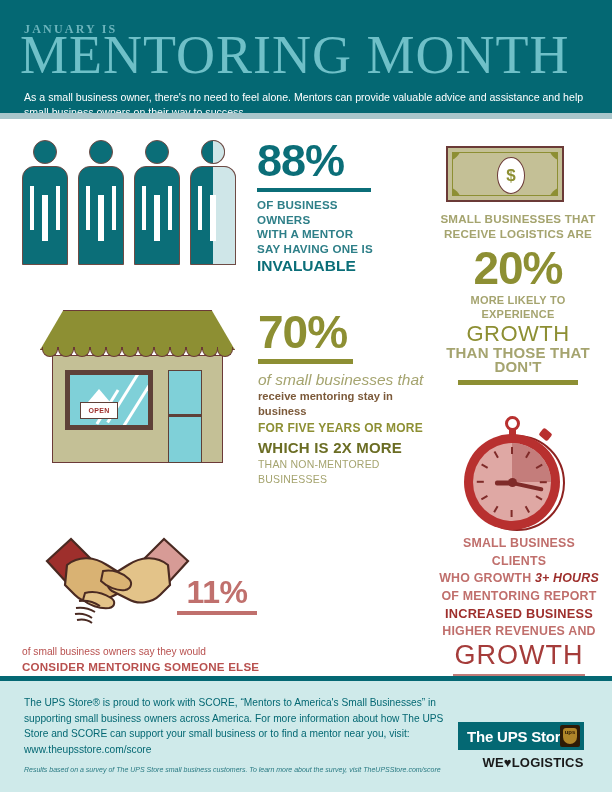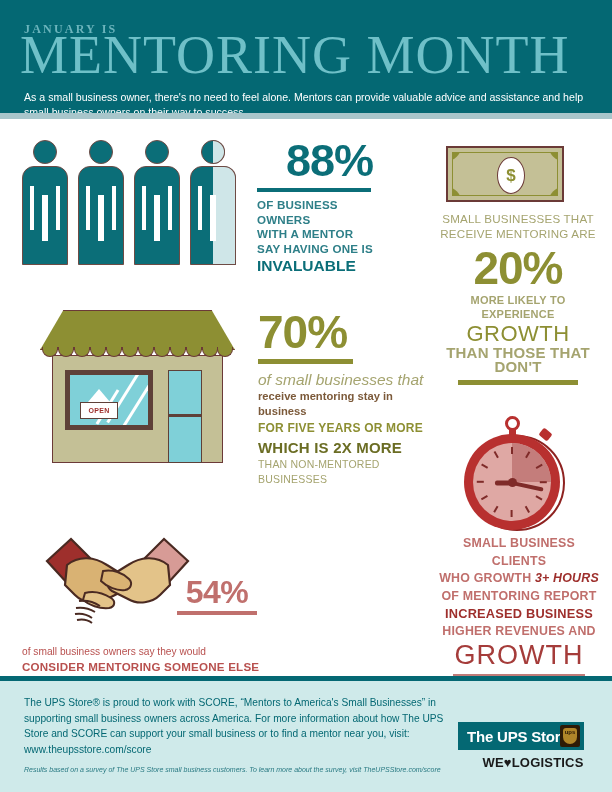--- a/index.html
+++ b/index.html
@@ -64,21 +64,21 @@
   }
   .p-halfBody{
     position:absolute;left:23px;top:26px;width:23px;height:99px;
     background:#cfe6e8;border-radius:0 12px 0 0;
     border-top:1.6px solid #6e4b45;border-right:1.6px solid #6e4b45;border-bottom:1.6px solid #6e4b45;
     box-sizing:border-box;
   }
 
   
   .b88{position:absolute;left:257px;top:138px;width:125px;}
-  .n88{font-size:45px;font-weight:bold;color:#0b6e78;line-height:46px;letter-spacing:-1px;margin-left:29px;}
+  .n88{font-size:45px;font-weight:bold;color:#0b6e78;line-height:46px;letter-spacing:-1px;}
   .r88{width:114px;height:4px;background:#0b6e78;margin:4px 0 6px 0;}
   .t88 div{font-size:11.6px;font-weight:bold;letter-spacing:0.2px;line-height:14.5px;color:#2e7f88;}
   .t88 .strong{color:#0b6e78;font-size:15.5px;line-height:19px;letter-spacing:0;}
 
   
   .money{position:absolute;left:446px;top:146px;width:120px;height:58px;}
   .bill{
     position:absolute;left:0;top:0;width:118px;height:56px;
     background:#c4c096;border:2px solid #6b3a37;box-sizing:border-box;
   }
@@ -91,21 +91,21 @@
   .bc.tr{right:-9px;top:-9px;border-radius:0 0 0 18px;}
   .bc.bl{left:-9px;bottom:-9px;border-radius:0 18px 0 0;}
   .bc.br{right:-9px;bottom:-9px;border-radius:18px 0 0 0;}
   .bill-oval{
     position:absolute;left:49px;top:9px;width:28px;height:37px;border-radius:50%;
     background:#ffffff;border:1.5px solid #6b3a37;box-sizing:border-box;
     display:flex;align-items:center;justify-content:center;
     color:#8d8f33;font-weight:bold;font-size:17px;
   }
   .b20{position:absolute;left:438px;top:212px;width:160px;text-align:center;}
-  .b20 .lead div{font-size:11.6px;font-weight:normal;color:#a5a46f;line-height:14.6px;letter-spacing:0.2px;text-align:center;}
+  .b20 .lead div{font-size:11.6px;font-weight:bold;color:#a5a46f;line-height:14.6px;letter-spacing:0.2px;text-align:center;}
   .n20{font-size:46px;font-weight:bold;color:#8d8f33;line-height:50px;letter-spacing:-1px;margin:2px 0 0;}
   .t20a{font-size:11px;font-weight:bold;color:#a5a46f;letter-spacing:0.2px;line-height:14px;}
   .t20b{font-size:22px;color:#8d8f33;letter-spacing:0.5px;line-height:25px;}
   .t20c{font-size:15px;font-weight:bold;color:#a5a46f;letter-spacing:0.2px;line-height:14px;}
   .r20{width:120px;height:5px;background:#8d8f33;margin:6px auto 0;}
 
   
   .store{position:absolute;left:40px;top:310px;width:195px;height:155px;}
   .awning{
     position:absolute;left:0;top:0;width:195px;height:40px;
@@ -320,21 +320,21 @@
         <div class="bc bl"></div>
         <div class="bc br"></div>
       </div>
       <div class="bill-oval">$</div>
     </div>
   </div>
 
   <div class="b20">
     <div class="lead">
       <div>SMALL BUSINESSES THAT</div>
-      <div>RECEIVE MENTORING ARE</div>
+      <div>RECEIVE LOGISTICS ARE</div>
     </div>
     <div class="n20">20%</div>
     <div class="t20a">MORE LIKELY TO EXPERIENCE</div>
     <div class="t20b">GROWTH</div>
     <div class="t20c">THAN THOSE THAT DON'T</div>
     <div class="r20"></div>
   </div>
 
   <div class="store">
     <div class="bldg"></div>
@@ -419,21 +419,21 @@
       <path d="M58,36 C68,34 78,38 84,44 C88,48 86,54 80,55 C72,56 62,52 56,46 Z" fill="#d9b273" stroke="#4a2a22" stroke-width="2"></path>
       <path d="M40,58 C48,56 58,58 66,63 C71,66 70,72 64,73 C54,74 44,70 38,65 Z" fill="#e3c389" stroke="#4a2a22" stroke-width="2"></path>
       <path d="M34,66 C41,65 49,67 55,71" fill="none" stroke="#4a2a22" stroke-width="2"></path>
       <path d="M31,73 C38,72 45,74 50,77" fill="none" stroke="#4a2a22" stroke-width="2"></path>
       <path d="M30,79 C36,78 43,80 47,83" fill="none" stroke="#4a2a22" stroke-width="2"></path>
       <path d="M32,85 C37,84 43,85 47,88" fill="none" stroke="#4a2a22" stroke-width="2"></path>
     </svg>
   </div>
 
   <div class="b54">
-    <div class="n54">54%</div>
+    <div class="n54">11%</div>
     <div class="r54"></div>
   </div>
   <div class="t54">
     <div class="t54a">of small business owners say they would</div>
     <div class="t54b">CONSIDER MENTORING SOMEONE ELSE</div>
   </div>
 
 
   <div class="footrule"></div>
   <div class="footer">

